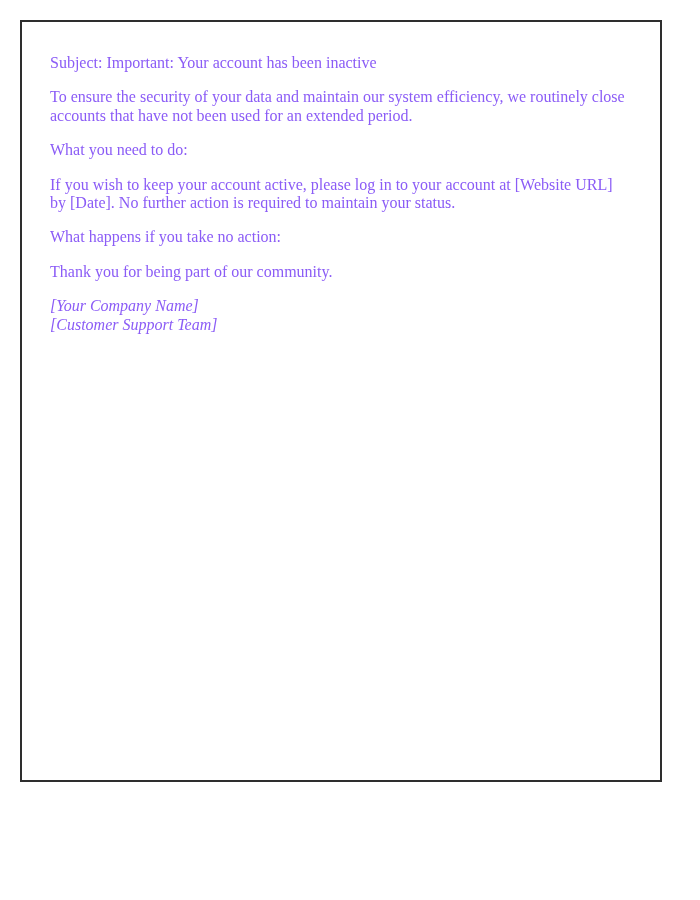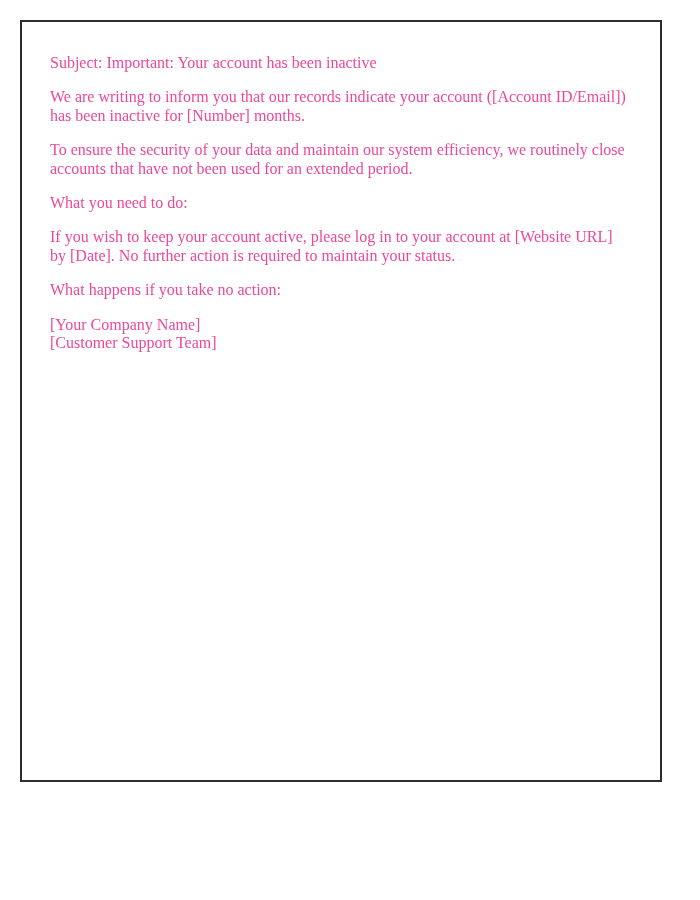--- a/index.html
+++ b/index.html
@@ -19,36 +19,37 @@
     height: 762px;
     border: 2px solid #2e2e2e;
     background: #ffffff;
     padding: 16px 28px;
     overflow: hidden;
   }
   .letter-box p {
     margin: 16px 0;
     font-size: 16px;
     line-height: 1.15;
-    color: #ec4899;
+    color: #8b5cf6;
   }
   .letter-box p.heading {
     font-weight: normal;
   }
   .sig-line {
     display: block;
+    font-style: italic;
   }
 </style>
 </head>
 <body>
 
 <div class="letter-box">
   <p>Subject: Important: Your account has been inactive</p>
-  <p>We are writing to inform you that our records indicate your account ([Account ID/Email]) has been inactive for [Number] months.</p>
   <p>To ensure the security of your data and maintain our system efficiency, we routinely close accounts that have not been used for an extended period.</p>
   <p class="heading">What you need to do:</p>
   <p>If you wish to keep your account active, please log in to your account at [Website URL] by [Date]. No further action is required to maintain your status.</p>
   <p class="heading">What happens if you take no action:</p>
+  <p>Thank you for being part of our community.</p>
   <p>
     <span class="sig-line">[Your Company Name]</span>
     <span class="sig-line">[Customer Support Team]</span>
   </p>
 </div>
 
 </body></html>

